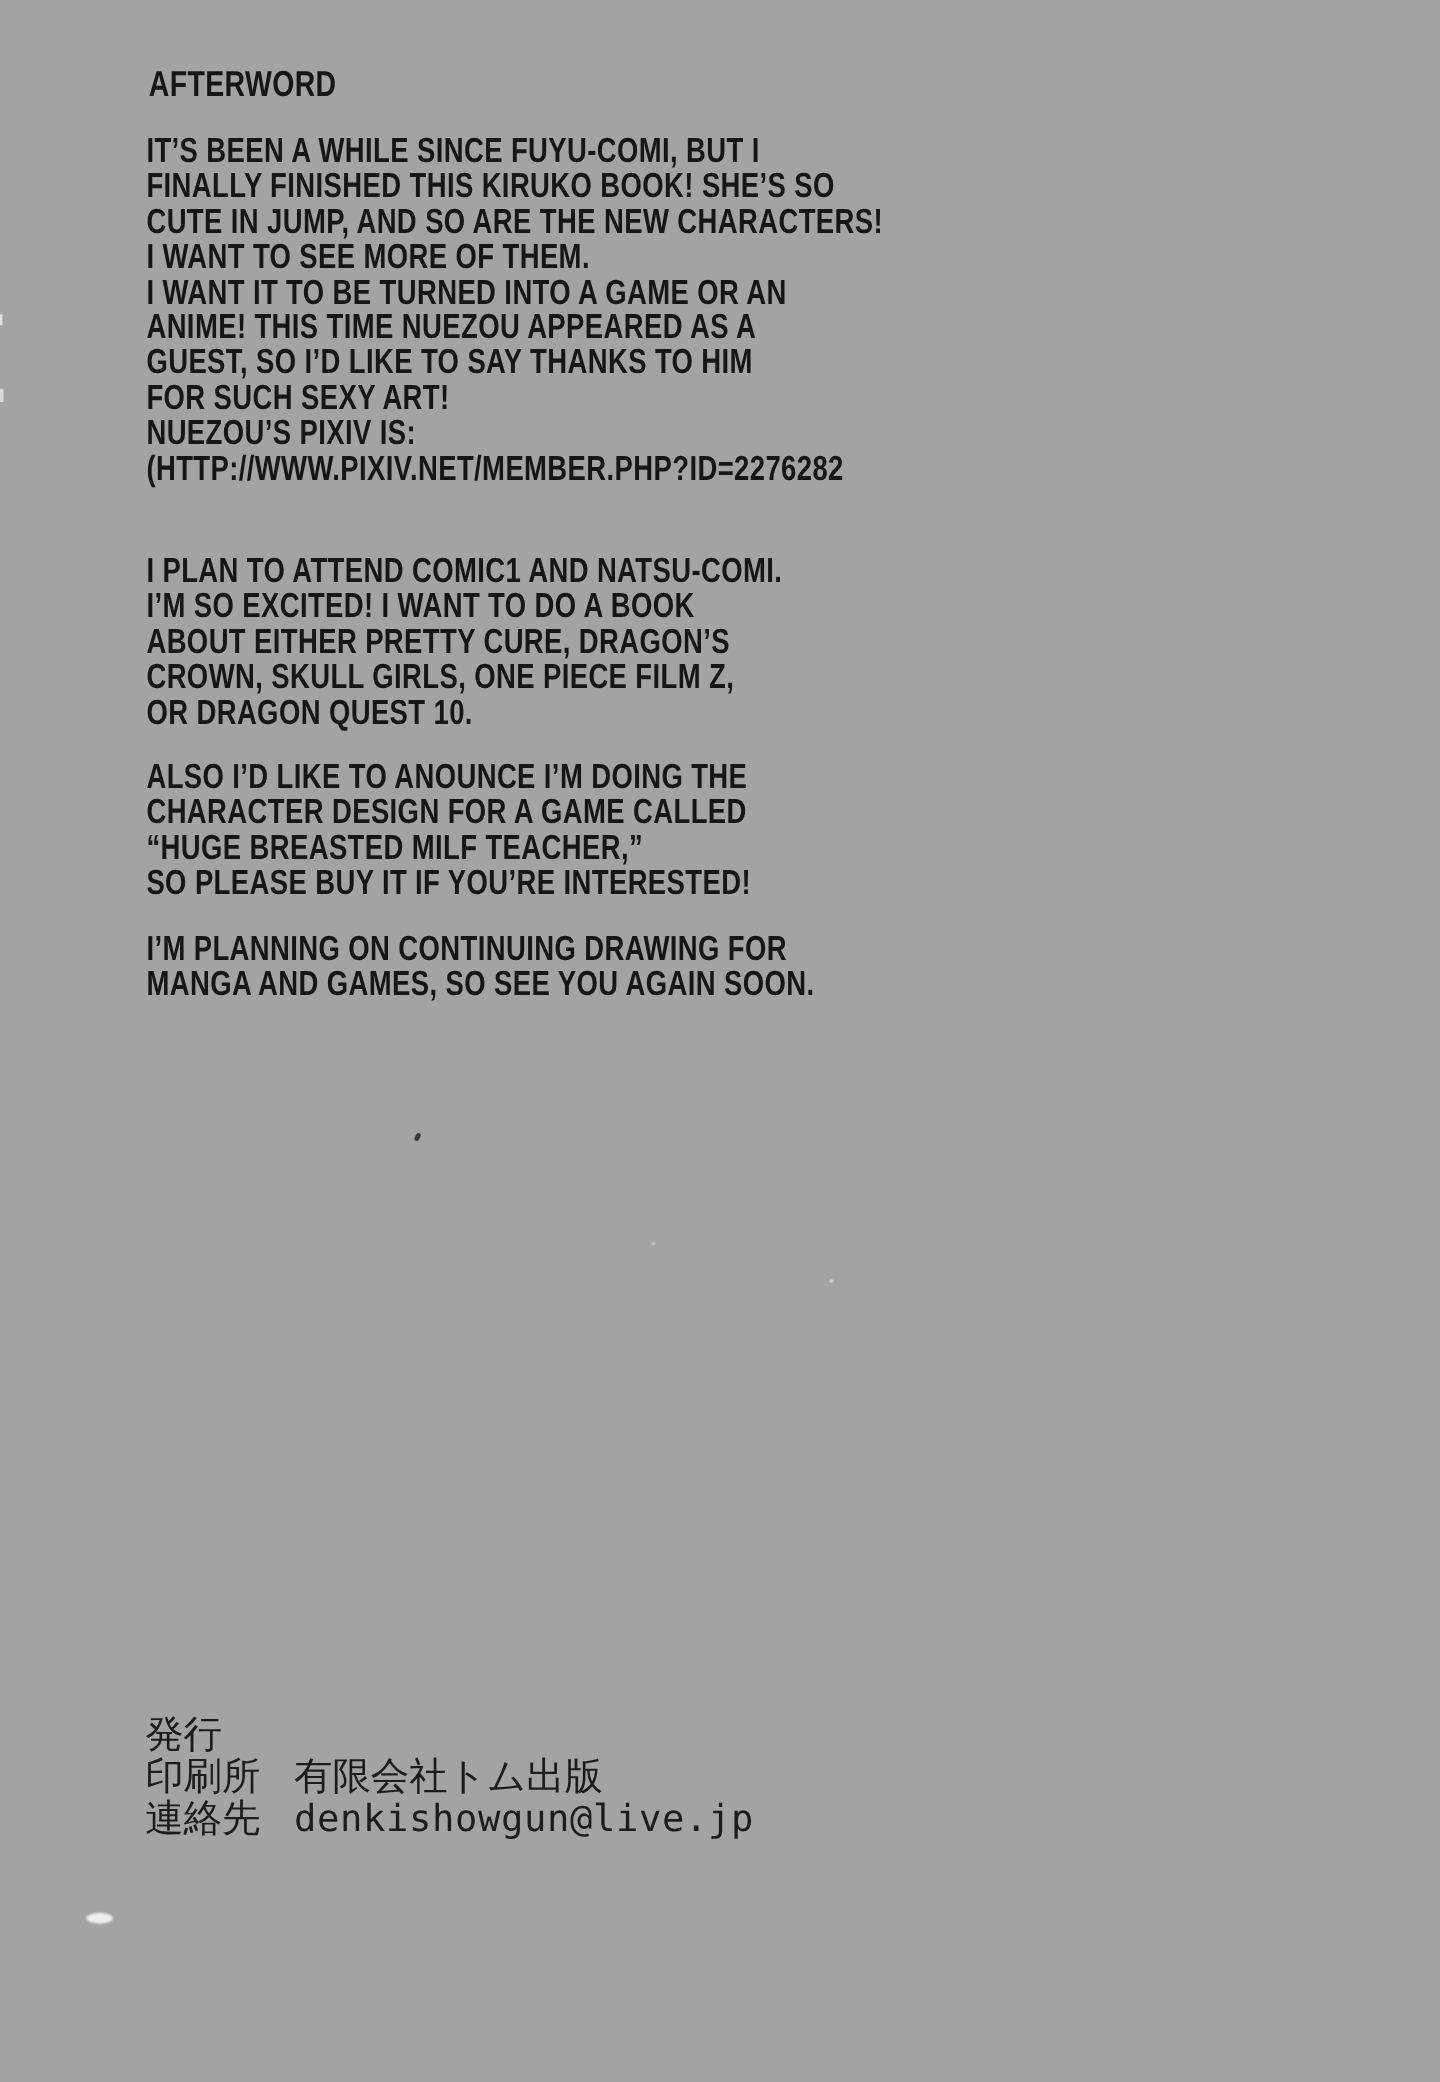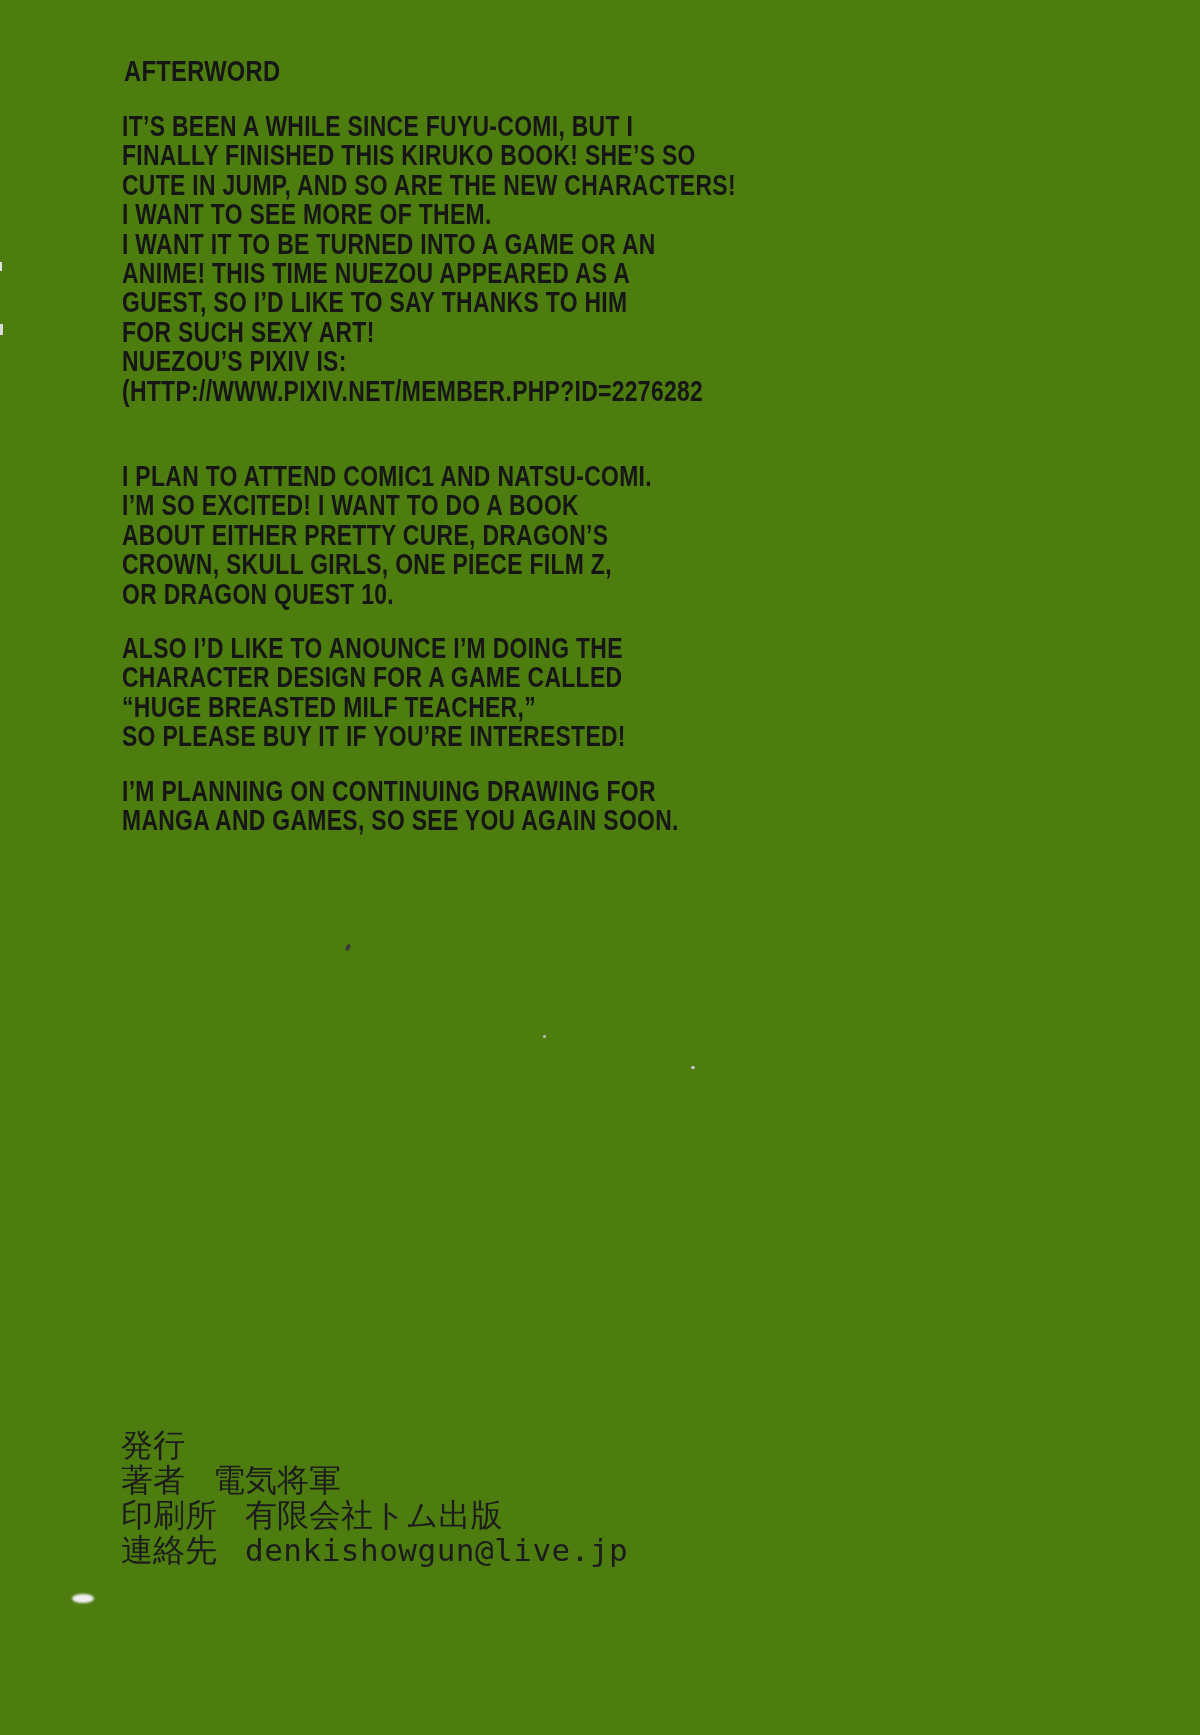--- a/index.html
+++ b/index.html
@@ -1,20 +1,20 @@
 <!DOCTYPE html>
 <html><head>
 <meta charset="utf-8">
 <style>
   html, body { margin: 0; padding: 0; }
   .page {
     position: relative;
     width: 1200px;
     height: 1735px;
-    background: #4d7c0f;
+    background: #a3a3a3;
     overflow: hidden;
     font-family: "Liberation Sans", sans-serif;
   }
   
   .comic {
     position: absolute;
     left: 122px;
     color: #161616;
     font-weight: 700;
     font-size: 29px;
@@ -98,24 +98,20 @@
   <div class="comic para-4">
     <div class="line">I’M PLANNING ON CONTINUING DRAWING FOR</div>
     <div class="line">MANGA AND GAMES, SO SEE YOU AGAIN SOON.</div>
   </div>
 
   <div class="colophon">
     <div class="c-row">
       <span class="c-label">発行</span>
     </div>
     <div class="c-row">
-      <span class="c-label">著者</span>
-      <span class="c-value">電気将軍</span>
-    </div>
-    <div class="c-row">
       <span class="c-label">印刷所</span>
       <span class="c-value">有限会社トム出版</span>
     </div>
     <div class="c-row">
       <span class="c-label">連絡先</span>
       <span class="c-value mono">denkishowgun@live.jp</span>
     </div>
   </div>
 
   <div class="speck sp-comma"></div>

